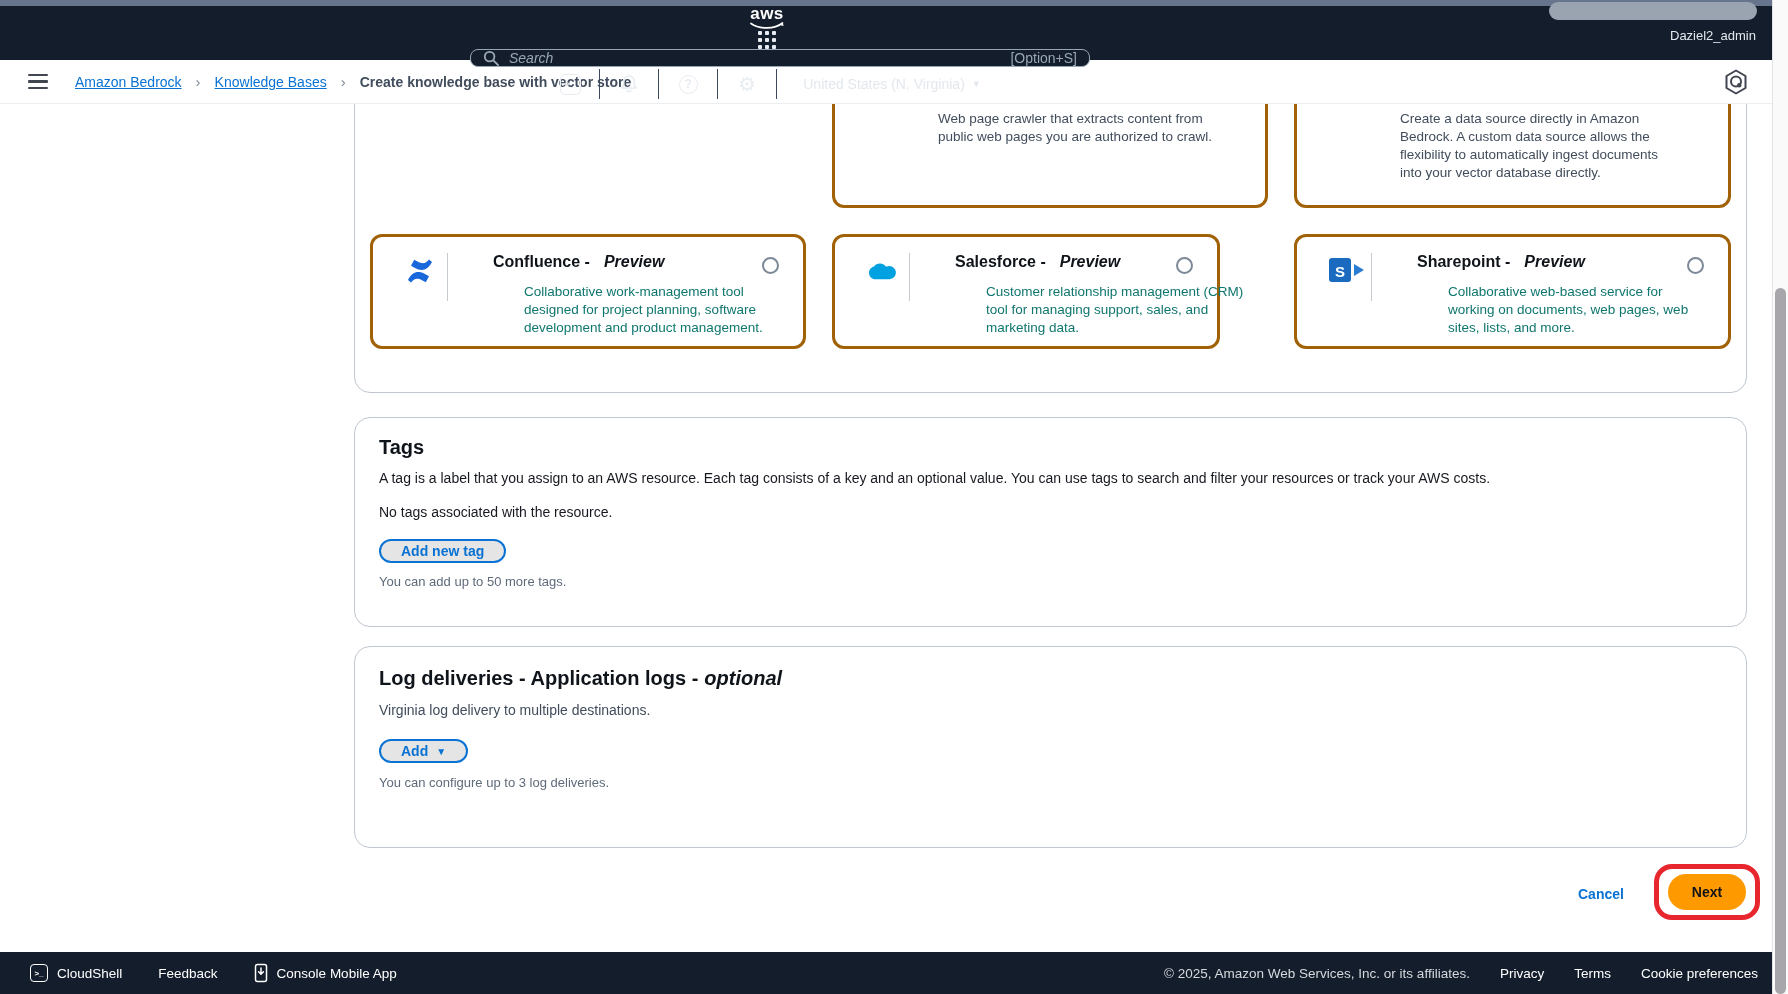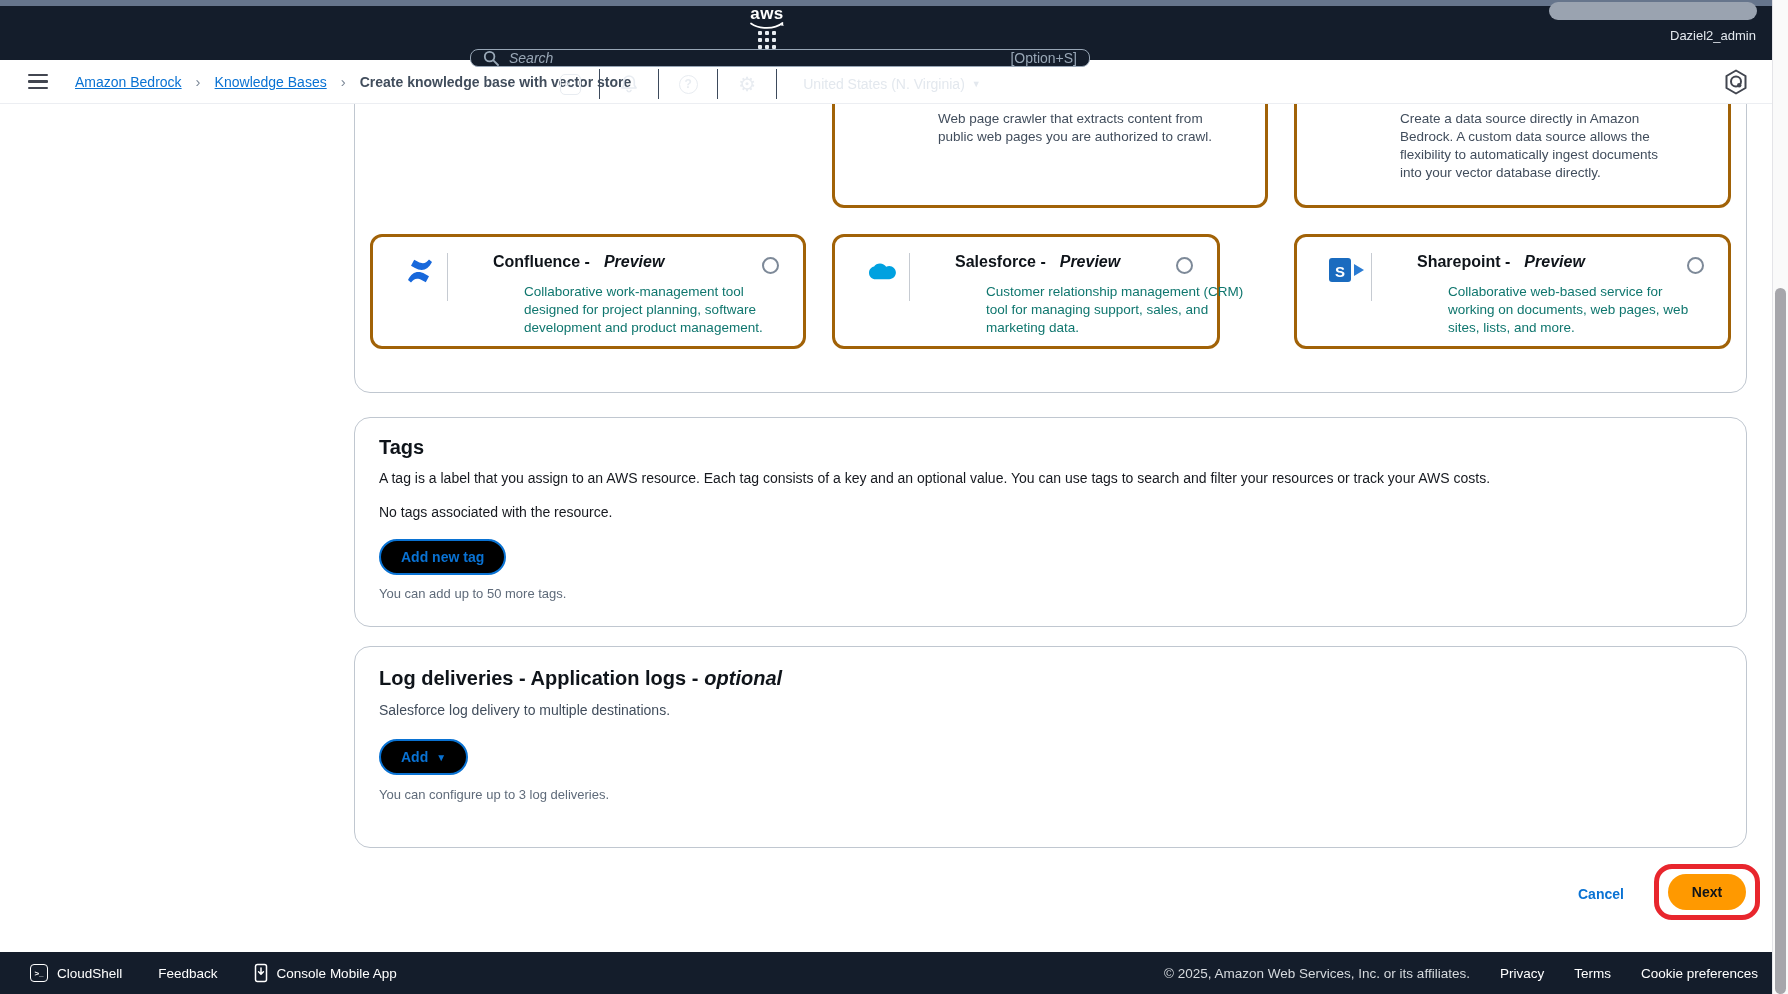--- a/index.html
+++ b/index.html
@@ -57,22 +57,22 @@
   .src-title { position:absolute; left:120px; top:16px; font-size:16px; font-weight:bold; color:#0f141a; }
   .src-title .preview { font-style:italic; margin-left:14px; }
   .src-desc { position:absolute; left:120px; top:46px; width:260px; font-size:13.5px; line-height:18px; color:#0f766e;margin-left:31px; }
   .radio { position:absolute; right:24px; top:20px; width:17px; height:17px; border:2px solid #7d8998; border-radius:50%; background:#fff; cursor:pointer; }
 
   .card-h2 { font-size:20px; font-weight:bold; color:#0f141a; }
   .card-h2 .opt-suffix { font-style:italic; margin-left:6px; }
   .body-text { font-size:14px; color:#16191f; }
   .muted-text { font-size:13px; color:#5f6b7a; }
 
-  .btn-outline { display:inline-flex; align-items:center; gap:8px; height:36px; padding:0 20px; border:2px solid #0972d3;
-                 border-radius:20px; color:#0972d3; font-size:14px; font-weight:bold; background:#000000; cursor:pointer;
+  .btn-outline { display:inline-flex; align-items:center; gap:8px; height:24px; padding:0 20px; border:2px solid #0972d3;
+                 border-radius:20px; color:#0972d3; font-size:14px; font-weight:bold; background:#e5e5e5; cursor:pointer;
                  font-family:"Liberation Sans",sans-serif; }
   .btn-caret { font-size:10px; }
 
   .cancel-link { position:absolute; left:1578px; top:886px; color:#0972d3; font-size:14px; font-weight:bold; cursor:pointer; z-index:3; }
   .next-ring { position:absolute; left:1654px; top:864px; width:106px; height:56px; border:5px solid #e8262d; border-radius:18px; z-index:4; }
   .next-btn { position:absolute; left:1668px; top:874px; width:78px; height:36px; border:none; border-radius:18px; background:#ff9900;
               color:#0f141a; font-size:14px; font-weight:bold; cursor:pointer; z-index:5; font-family:"Liberation Sans",sans-serif; }
 
   
   .footer { position:absolute; left:0; top:952px; width:1788px; height:42px; background:#141d2b; z-index:40;
@@ -234,21 +234,21 @@
     <button class="btn-outline" style="margin-top:19px;">
       <span>Add new tag</span>
     </button>
     <div class="muted-text" style="margin-top:11px;">You can add up to 50 more tags.</div>
   </section>
 
   <section class="section-card" style="left:354px; top:646px; width:1393px; height:202px; padding:20px 24px; z-index:2;">
     <div class="card-h2">
       <span>Log deliveries - Application logs -</span><span class="opt-suffix">optional</span>
     </div>
-    <div class="body-text" style="margin-top:12px; color:#414d5c;">Salesforce log delivery to multiple destinations.</div>
+    <div class="body-text" style="margin-top:12px; color:#414d5c;">Virginia log delivery to multiple destinations.</div>
     <button class="btn-outline" style="margin-top:21px;">
       <span>Add</span>
       <span class="btn-caret">▼</span>
     </button>
     <div class="muted-text" style="margin-top:12px;">You can configure up to 3 log deliveries.</div>
   </section>
 
   <a class="cancel-link">Cancel</a>
   <div class="next-ring"></div>
   <button class="next-btn">Next</button>

